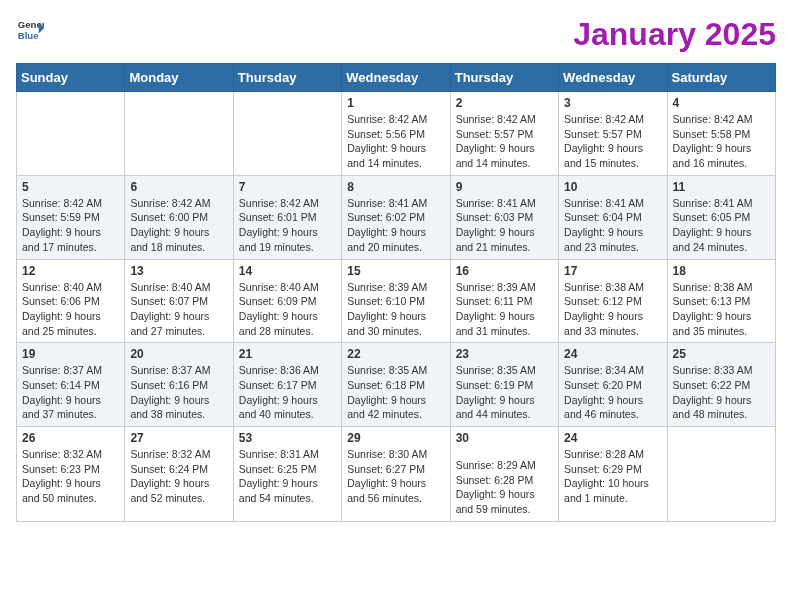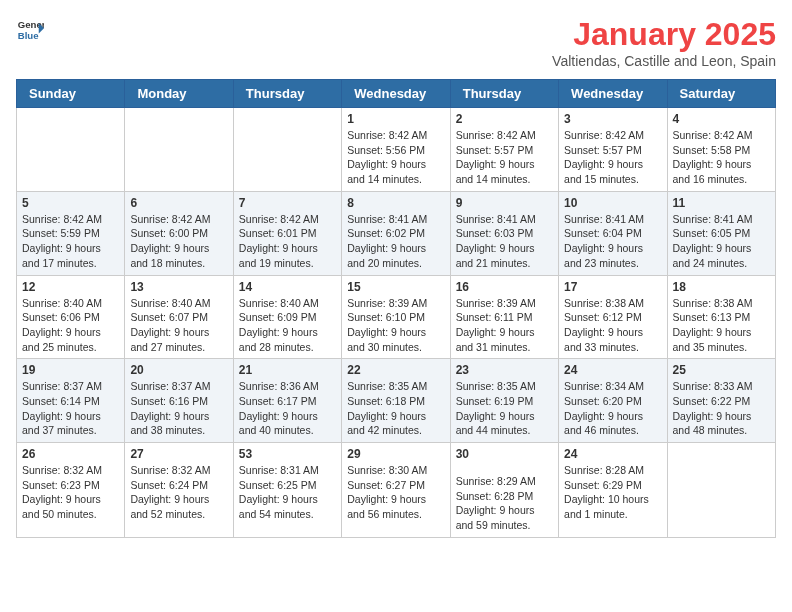--- a/index.html
+++ b/index.html
@@ -23,38 +23,38 @@
     }
     .logo-icon {
       width: 28px;
       height: 28px;
     }
     .title-block {
       text-align: right;
     }
     .title-block h1 {
       font-size: 32px;
-      color: #ef4444;
+      color: #a21caf;
       font-weight: bold;
     }
     .title-block h2 {
       font-size: 14px;
       color: #555;
       font-weight: normal;
     }
     .calendar {
       width: 100%;
       border-collapse: collapse;
       border: 1px solid #ccc;
     }
     .calendar th {
       background-color: #2e6da4;
       color: #fff;
       font-size: 13px;
-      padding: 6px 12px;
+      padding: 6px 4px;
       text-align: left;
       border: 1px solid #2a609a;
       font-weight: bold;
     }
     .calendar td {
       vertical-align: top;
       border: 1px solid #ccc;
       padding: 4px 5px;
       font-size: 10.5px;
       color: #333;
@@ -93,21 +93,20 @@
 <div class="header">
   <div class="logo">
     <svg class="logo-icon" viewBox="0 0 32 32">
       <text x="2" y="14" font-size="11" font-weight="bold" fill="#333" font-family="Arial">General</text>
       <text x="2" y="26" font-size="11" font-weight="bold" fill="#2e6da4" font-family="Arial">Blue</text>
       <polygon points="26,8 32,14 26,20" fill="#2e6da4"></polygon>
     </svg>
   </div>
   <div class="title-block">
     <h1>January 2025</h1>
-    <h2>Valtiendas, Castille and Leon, Spain</h2>
   </div>
 </div>
 
 <table class="calendar">
   <thead>
     <tr>
     <th>Sunday</th>
         <th>Monday</th>
         <th>Thursday</th>
         <th>Wednesday</th>

